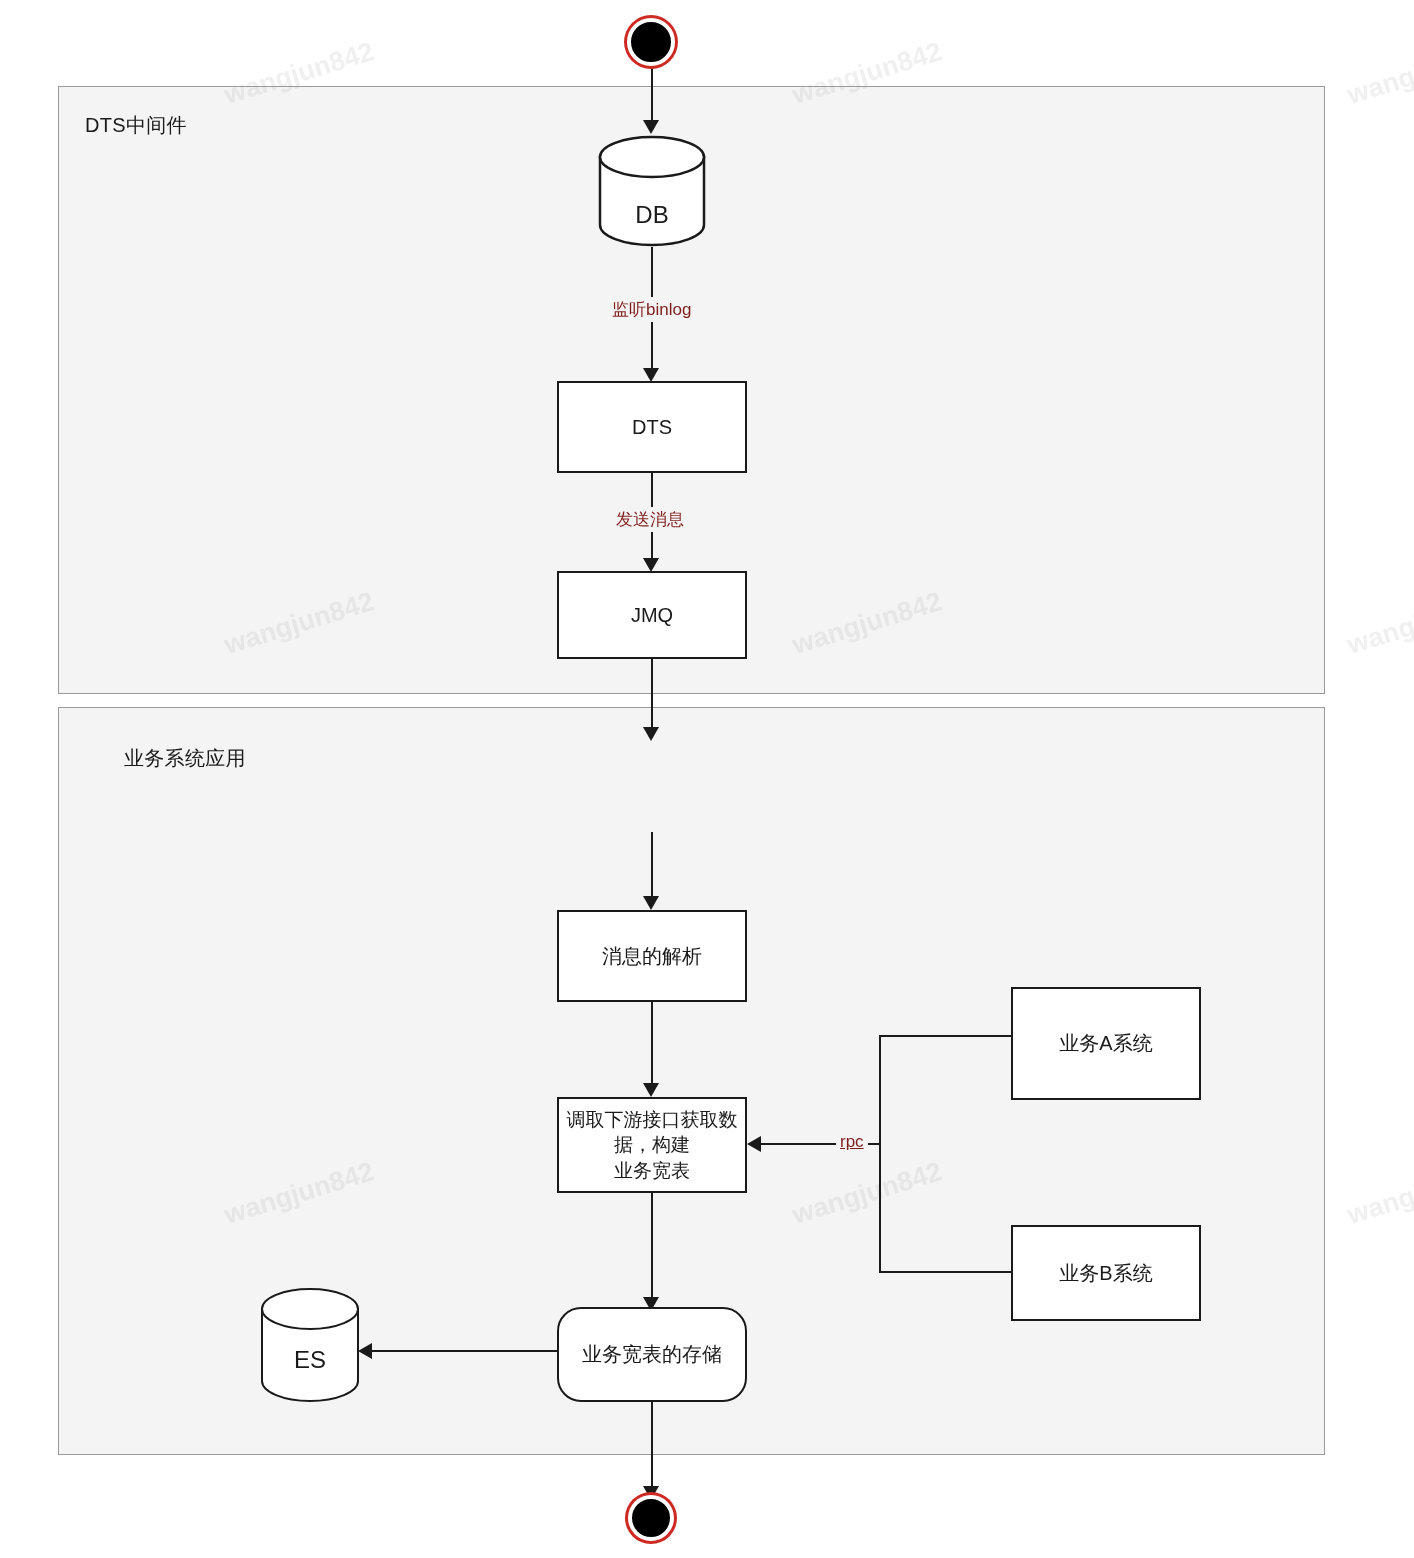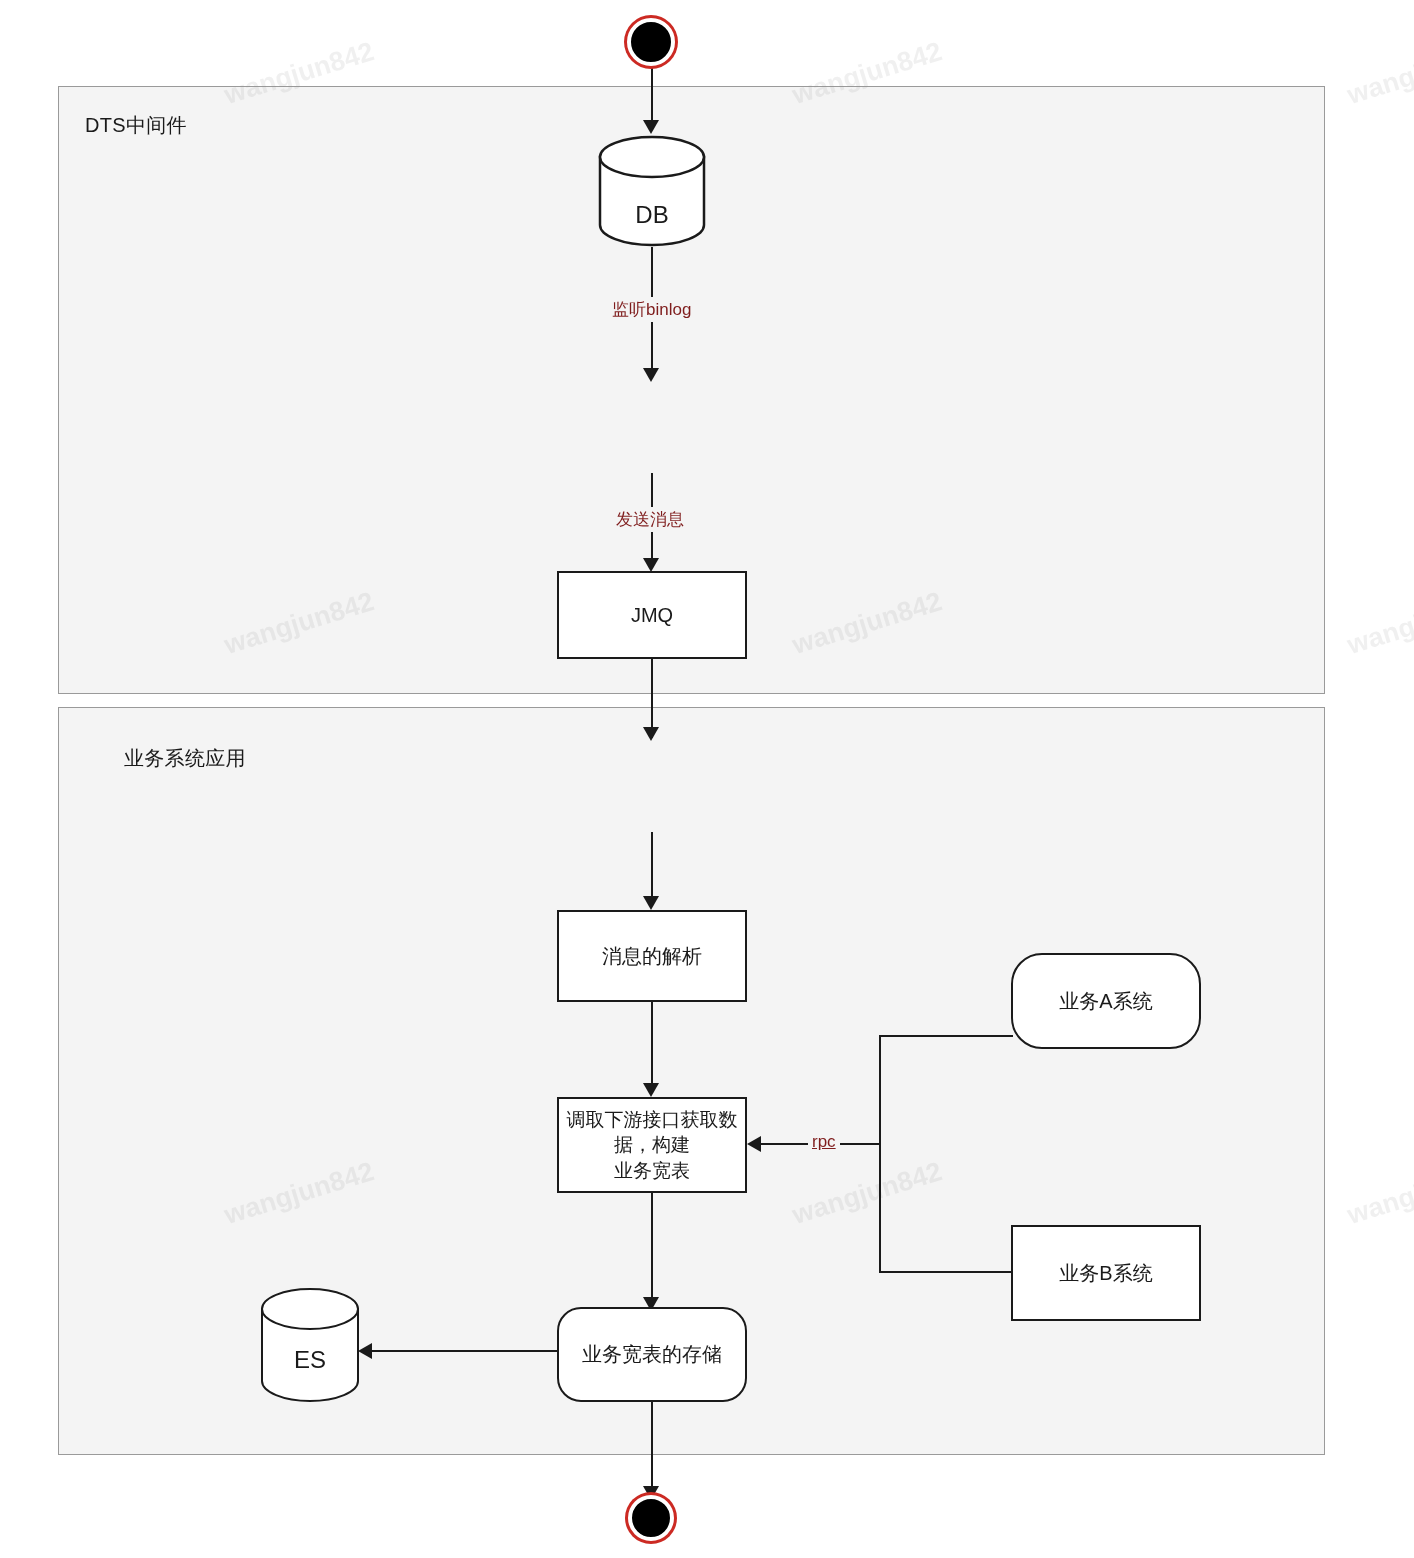--- a/index.html
+++ b/index.html
@@ -164,20 +164,23 @@
       <path d="M2,22 L2,90 A52,20 0 0 0 106,90 L106,22 Z" fill="#ffffff" stroke="#1a1a1a" stroke-width="2.5"></path>
       <ellipse cx="54" cy="22" rx="52" ry="20" fill="#ffffff" stroke="#1a1a1a" stroke-width="2.5"></ellipse>
     </svg>
     <div class="cyl-label" style="top:66px;">DB</div>
   </div>
 
   <div class="vline" style="left:651px; top:247px; height:124px;"></div>
   <div class="arrow-down" style="left:643px; top:368px;"></div>
   <div class="edge-label" style="left:608px; top:297px;">监听binlog</div>
 
+  <div class="node-box" style="left:557px; top:381px; width:190px; height:92px;">
+    <span class="inner">DTS</span>
+  </div>
 
   <div class="vline" style="left:651px; top:473px; height:88px;"></div>
   <div class="arrow-down" style="left:643px; top:558px;"></div>
   <div class="edge-label" style="left:612px; top:507px;">发送消息</div>
 
   <div class="node-box" style="left:557px; top:571px; width:190px; height:88px;">
     <span class="inner">JMQ</span>
   </div>
 
   <div class="vline" style="left:651px; top:659px; height:79px;"></div>
@@ -193,34 +196,34 @@
 
   <div class="vline" style="left:651px; top:1002px; height:88px;"></div>
   <div class="arrow-down" style="left:643px; top:1083px;"></div>
 
   <div class="node-box" style="left:557px; top:1097px; width:190px; height:96px; font-size:19px;">
     <span class="inner">调取下游接口获取数
 据，构建
 业务宽表</span>
   </div>
 
-  <div class="node-box" style="left:1011px; top:953px; width:190px; height:96px;border-radius:31px;">
+  <div class="node-box" style="left:1011px; top:987px; width:190px; height:113px;">
     <span class="inner">业务A系统</span>
   </div>
 
   <div class="node-box" style="left:1011px; top:1225px; width:190px; height:96px;">
     <span class="inner">业务B系统</span>
   </div>
 
   <div class="hline" style="left:879px; top:1035px; width:134px;"></div>
   <div class="hline" style="left:879px; top:1271px; width:134px;"></div>
   <div class="vline" style="left:879px; top:1035px; height:238px;"></div>
   <div class="hline" style="left:761px; top:1143px; width:120px;"></div>
   <div class="arrow-left" style="left:747px; top:1136px;"></div>
-  <div class="edge-label" style="left:808px; top:1131px;text-decoration:underline;">rpc</div>
+  <div class="edge-label" style="left:836px; top:1131px;text-decoration:underline;">rpc</div>
 
   <div class="vline" style="left:651px; top:1193px; height:110px;"></div>
   <div class="arrow-down" style="left:643px; top:1297px;"></div>
 
   <div class="node-box" style="left:557px; top:1307px; width:190px; height:95px;border-radius:24px;">
     <span class="inner">业务宽表的存储</span>
   </div>
 
   <div class="hline" style="left:370px; top:1350px; width:189px;"></div>
   <div class="arrow-left" style="left:358px; top:1343px;"></div>

